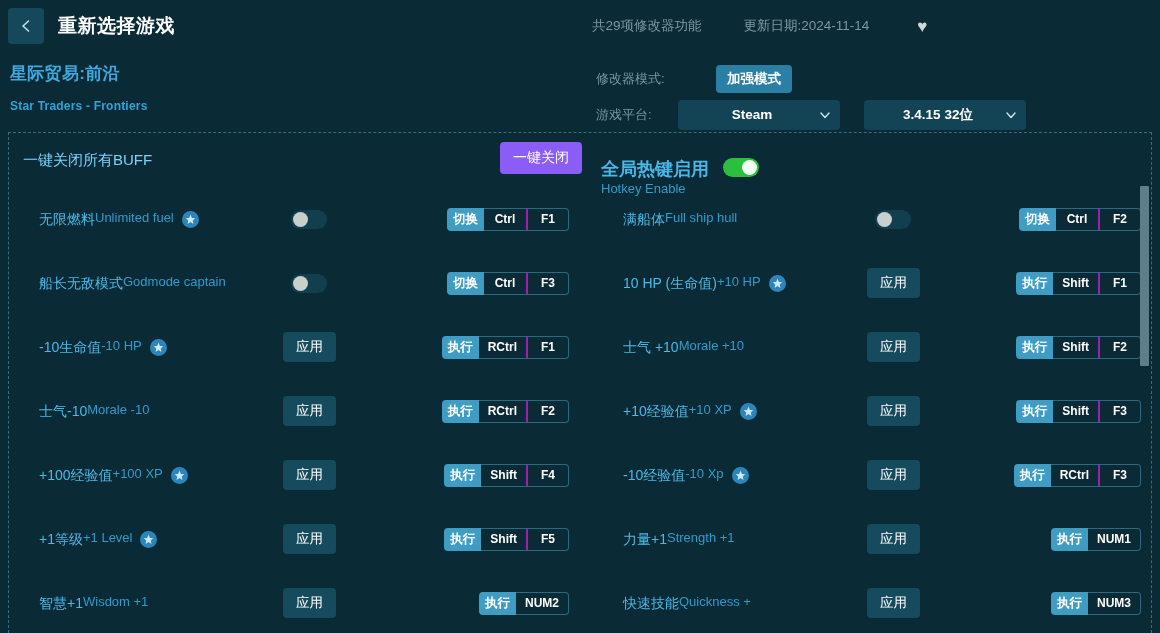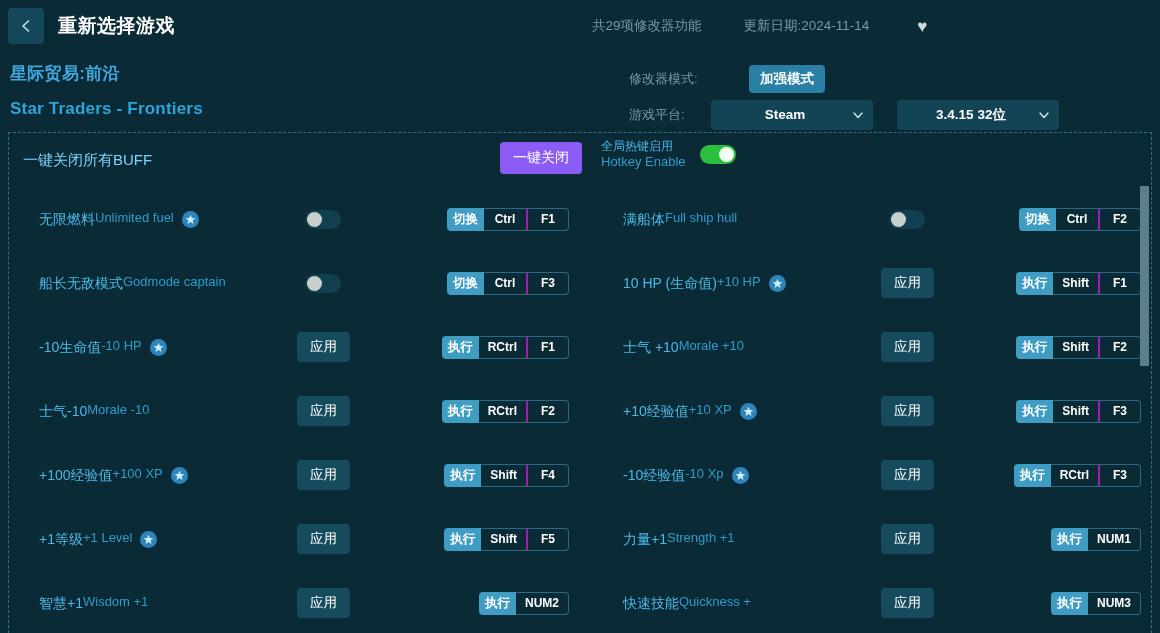--- a/index.html
+++ b/index.html
@@ -54,30 +54,30 @@
     left: 10px; top: 62px;
   }
   .game-name-cn {
     color: #3fa9e0;
     font-size: 17px;
     font-weight: bold;
     letter-spacing: .3px;
   }
   .game-name-en {
     color: #2fa4d8;
-    font-size: 17px;
+    font-size: 12px;
     font-weight: bold;
     margin-top: 14px;
     letter-spacing: .2px;
   }
 
   
   .opts {
     position: absolute;
-    left: 629px; top: 62px;
+    left: 596px; top: 62px;
     width: 460px;
   }
   .opt-row {
     display: flex;
     align-items: center;
     height: 33px;
   }
   .opt-row + .opt-row { margin-top: 3px; }
   .opt-label {
     color: #7b97a2;
@@ -154,21 +154,21 @@
     padding: 7px 13px;
     cursor: pointer;
   }
   .hotkey-block {
     position: absolute;
     left: 592px; top: 6px;
     display: flex;
     align-items: center;
   }
   .hotkey-texts { line-height: 1.25; }
-  .hotkey-cn { color: #49b6e8; font-size: 12px; font-weight: normal; }
+  .hotkey-cn { color: #49b6e8; font-size: 18px; font-weight: bold; margin-top: 19px; }
   .hotkey-en { color: #2f9ccb; font-size: 13px; }
   .switch {
     width: 36px; height: 19px;
     border-radius: 10px;
     position: relative;
     cursor: pointer;
     flex: 0 0 auto;
   }
   .switch.on  { background: #2cbf3d; }
   .switch.off { background: #123f4f; }
@@ -208,21 +208,21 @@
     background: #2c86bb;
     margin-left: 8px;
     display: flex; align-items: center; justify-content: center;
     flex: 0 0 auto;
     align-self: center;
   }
   .star-badge svg { display: block; }
 
   .ctrl-mid {
     position: absolute;
-    left: 288px;
+    left: 274px;
     display: flex; align-items: center;
   }
   .apply-btn {
     background: #154b5d;
     color: #ffffff;
     font-size: 13.5px;
     border-radius: 4px;
     padding: 6px 13px;
     cursor: pointer;
     white-space: nowrap;

